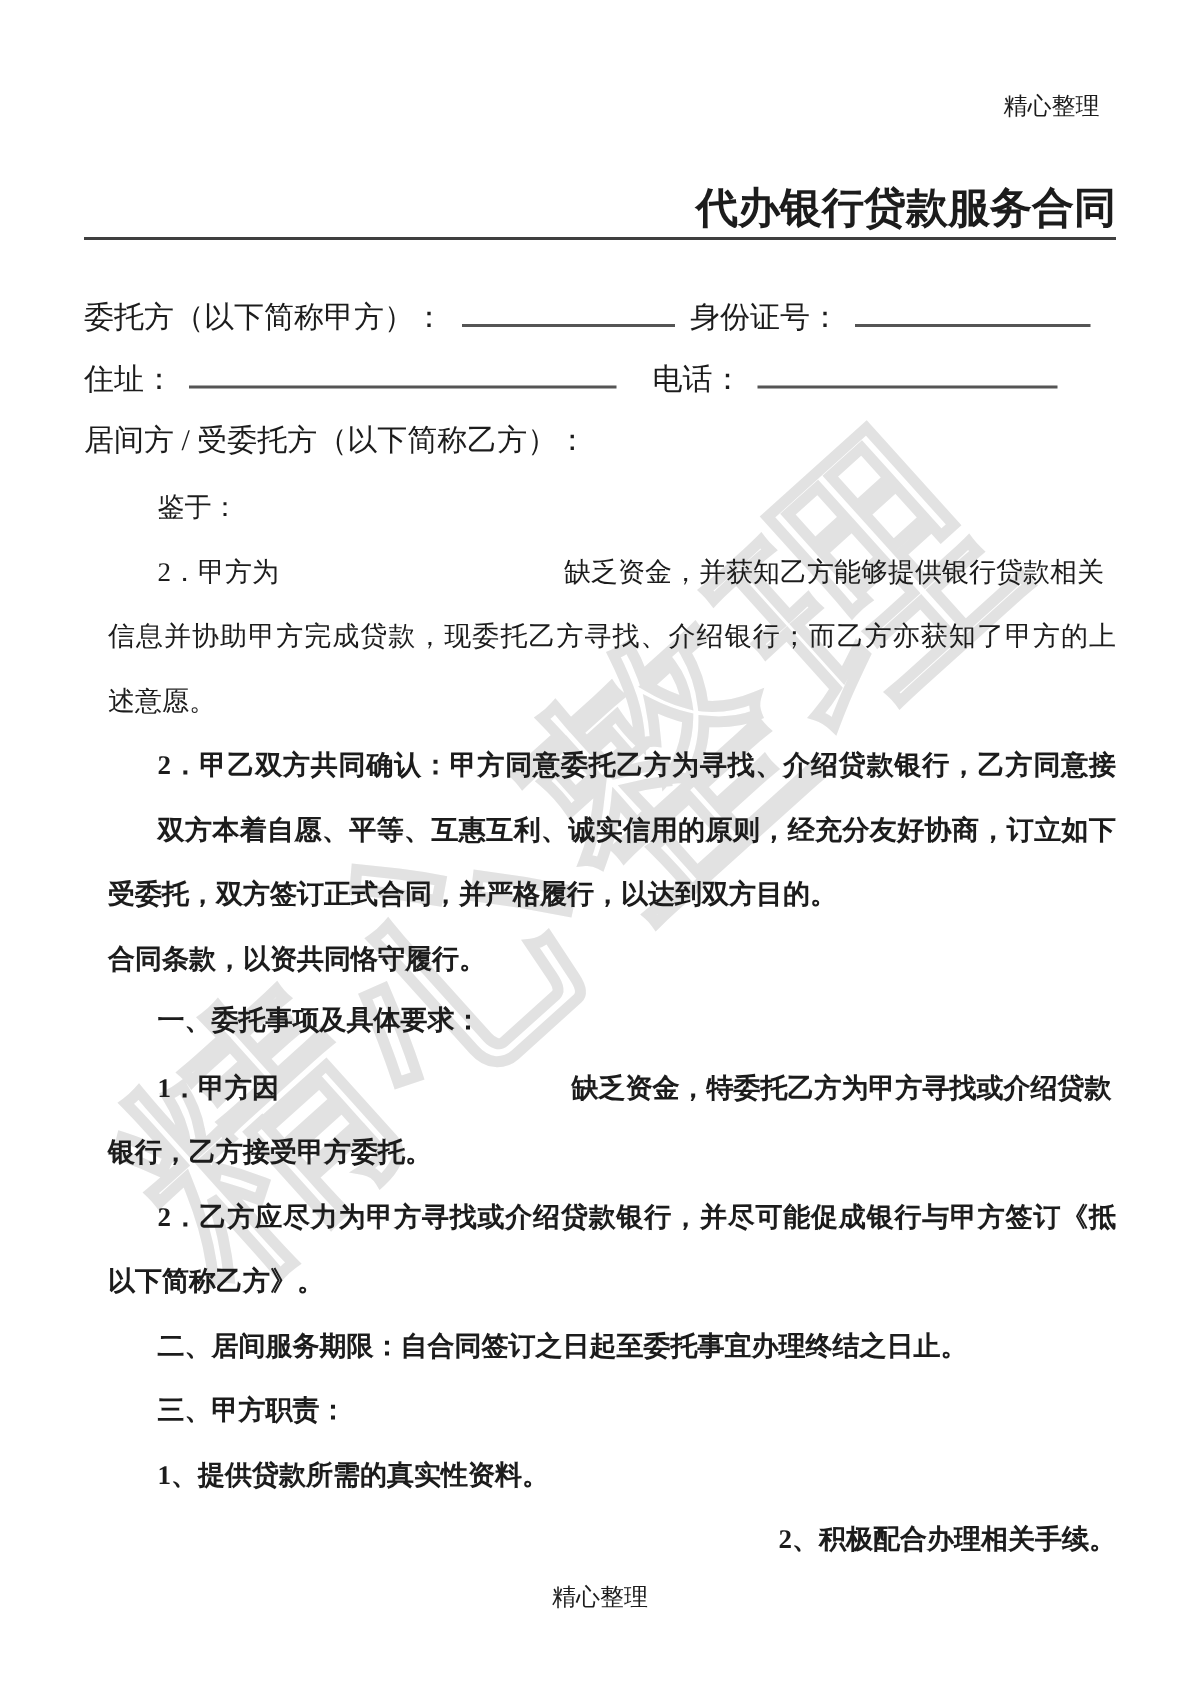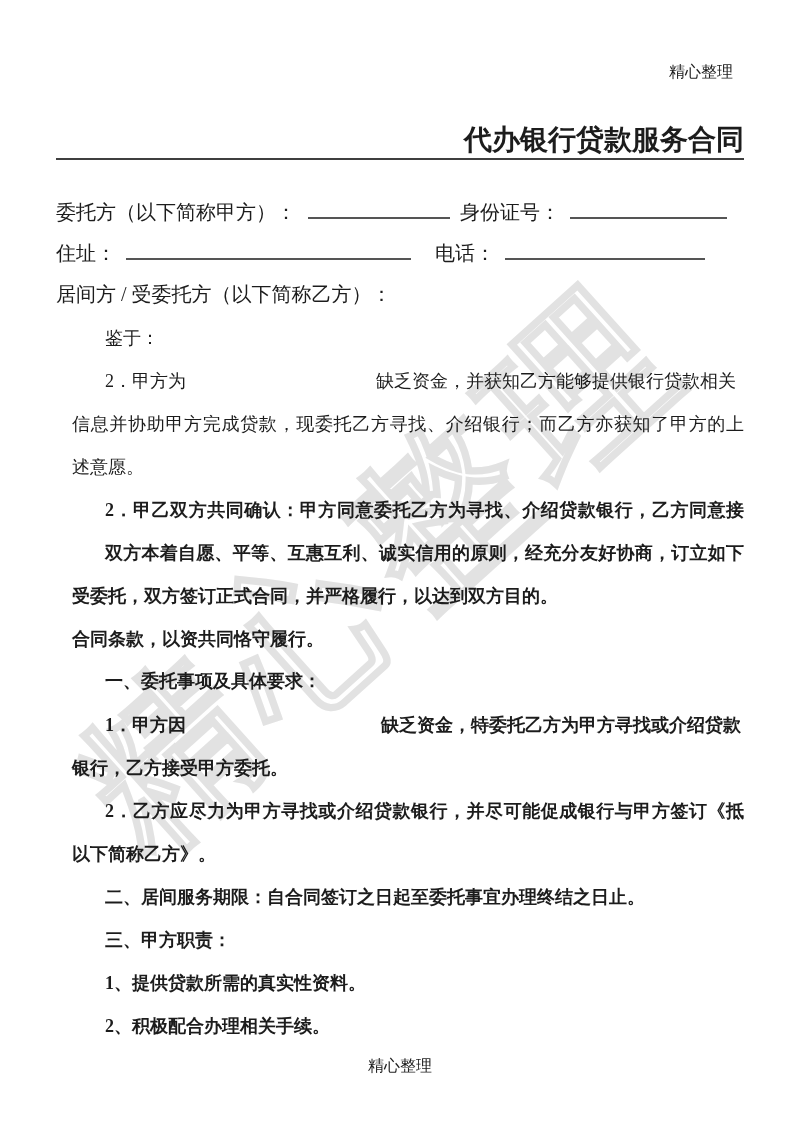--- a/index.html
+++ b/index.html
@@ -71,17 +71,17 @@
         <div class="bline bold"><span>受委托，双方签订正式合同，并严格履行，以达到双方目的。</span></div>
         <div class="bline bold"><span>合同条款，以资共同恪守履行。</span></div>
         <div class="bline bold" style="padding-left: 33px; font-family: Liberation Mono, monospace;"><span>一、委托事项及具体要求：</span></div>
         <div class="bline bold" style="padding-left: 33px;"><span>1．甲方因</span><span class="seg-s" style="width: 195px;"></span><span>缺乏资金，特委托乙方为甲方寻找或介绍贷款</span></div>
         <div class="bline bold"><span>银行，乙方接受甲方委托。</span></div>
         <div class="bline bold fill" style="padding-left: 33px;"><span>2．乙方应尽力为甲方寻找或介绍贷款银行，并尽可能促成银行与甲方签订《抵</span></div>
         <div class="bline bold"><span>以下简称乙方》。</span></div>
         <div class="bline bold" style="padding-left: 33px;"><span>二、居间服务期限：自合同签订之日起至委托事宜办理终结之日止。</span></div>
         <div class="bline bold" style="padding-left: 33px;"><span>三、甲方职责：</span></div>
         <div class="bline bold" style="padding-left: 33px;"><span>1、提供贷款所需的真实性资料。</span></div>
-        <div class="bline bold" style="padding-left: 33px;"><span>2、积极配合办理相关手续。</span></div>
+        <div class="bline bold" style="padding-left: 33px; text-align: right;"><span>2、积极配合办理相关手续。</span></div>
       </div>
     <div class="footer-note">精心整理</div>
   </div>
 </div>
 
 </body></html>

